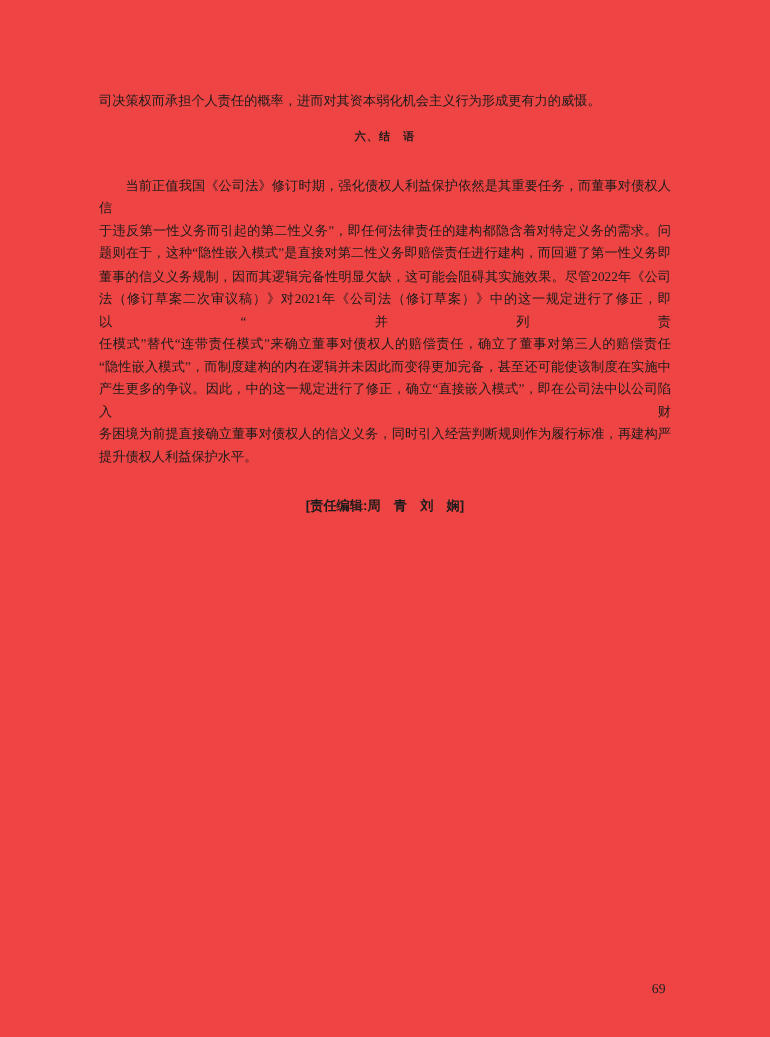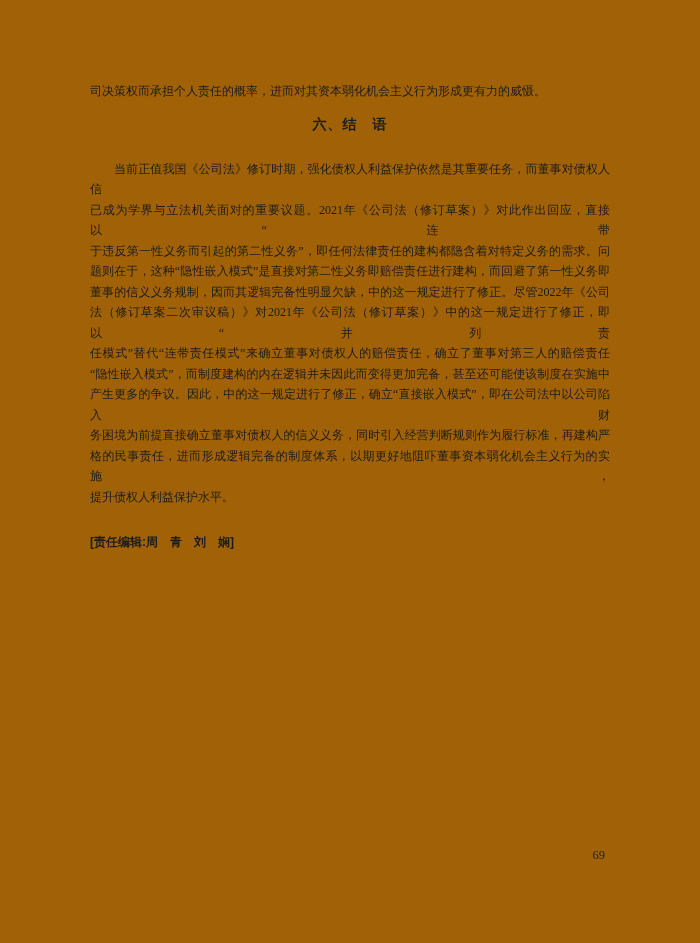--- a/index.html
+++ b/index.html
@@ -1,40 +1,40 @@
 <!DOCTYPE html>
 <html><head>
 <meta charset="utf-8">
 <style>
   html, body { margin: 0; padding: 0; background: #e8e8e8; }
   .page {
     position: relative;
     width: 700px;
     height: 943px;
     margin: 0 auto;
-    background: #a16207;
+    background: #ef4444;
     color: #1c1c1c;
     font-family: "Liberation Serif", "DejaVu Serif", serif;
     overflow: hidden;
   }
   .text-block {
     margin: 0 90px;
     padding-top: 81px;
     width: 520px;
     font-size: 12px;
     line-height: 20.5px;
   }
   .leading-line {
     text-align: left;
   }
   .section-heading {
     margin: 12px 0 0 0;
     font-family: "Liberation Sans", "DejaVu Sans", sans-serif;
     font-weight: 700;
-    font-size: 14px;
+    font-size: 10px;
     line-height: 21px;
     text-align: center;
     letter-spacing: 1px;
   }
   .paragraph {
     margin-top: 24px;
   }
   .paragraph .line {
     text-align: justify;
     text-align-last: justify;
@@ -44,53 +44,51 @@
   }
   .paragraph .line.last {
     text-align-last: left;
   }
   .editor-note {
     margin-top: 25px;
     font-family: "Liberation Sans", "DejaVu Sans", sans-serif;
     font-weight: 700;
     font-size: 12px;
     line-height: 20px;
-    text-align: left;
+    text-align: center;
   }
   .page-number {
     position: absolute;
-    top: 848px;
+    top: 892px;
     right: 95px;
     font-size: 12.5px;
     line-height: 14px;
     color: #222;
   }
 </style>
 </head>
 <body>
 
 <div class="page">
   <div class="text-block">
 
     <div class="leading-line">司决策权而承担个人责任的概率，进而对其资本弱化机会主义行为形成更有力的威慑。</div>
 
     <h2 class="section-heading">六、结　语</h2>
 
     <div class="paragraph">
       <div class="line indent">当前正值我国《公司法》修订时期，强化债权人利益保护依然是其重要任务，而董事对债权人信</div>
-      <div class="line">已成为学界与立法机关面对的重要议题。2021年《公司法（修订草案）》对此作出回应，直接以“连带</div>
       <div class="line">于违反第一性义务而引起的第二性义务”，即任何法律责任的建构都隐含着对特定义务的需求。问</div>
       <div class="line">题则在于，这种“隐性嵌入模式”是直接对第二性义务即赔偿责任进行建构，而回避了第一性义务即</div>
-      <div class="line">董事的信义义务规制，因而其逻辑完备性明显欠缺，中的这一规定进行了修正。尽管2022年《公司</div>
+      <div class="line">董事的信义义务规制，因而其逻辑完备性明显欠缺，这可能会阻碍其实施效果。尽管2022年《公司</div>
       <div class="line">法（修订草案二次审议稿）》对2021年《公司法（修订草案）》中的这一规定进行了修正，即以“并列责</div>
       <div class="line">任模式”替代“连带责任模式”来确立董事对债权人的赔偿责任，确立了董事对第三人的赔偿责任</div>
       <div class="line">“隐性嵌入模式”，而制度建构的内在逻辑并未因此而变得更加完备，甚至还可能使该制度在实施中</div>
       <div class="line">产生更多的争议。因此，中的这一规定进行了修正，确立“直接嵌入模式”，即在公司法中以公司陷入财</div>
       <div class="line">务困境为前提直接确立董事对债权人的信义义务，同时引入经营判断规则作为履行标准，再建构严</div>
-      <div class="line">格的民事责任，进而形成逻辑完备的制度体系，以期更好地阻吓董事资本弱化机会主义行为的实施，</div>
       <div class="line last">提升债权人利益保护水平。</div>
     </div>
 
     <div class="editor-note">[责任编辑:周　青　刘　娴]</div>
 
   </div>
 
   <div class="page-number">69</div>
 </div>
 

